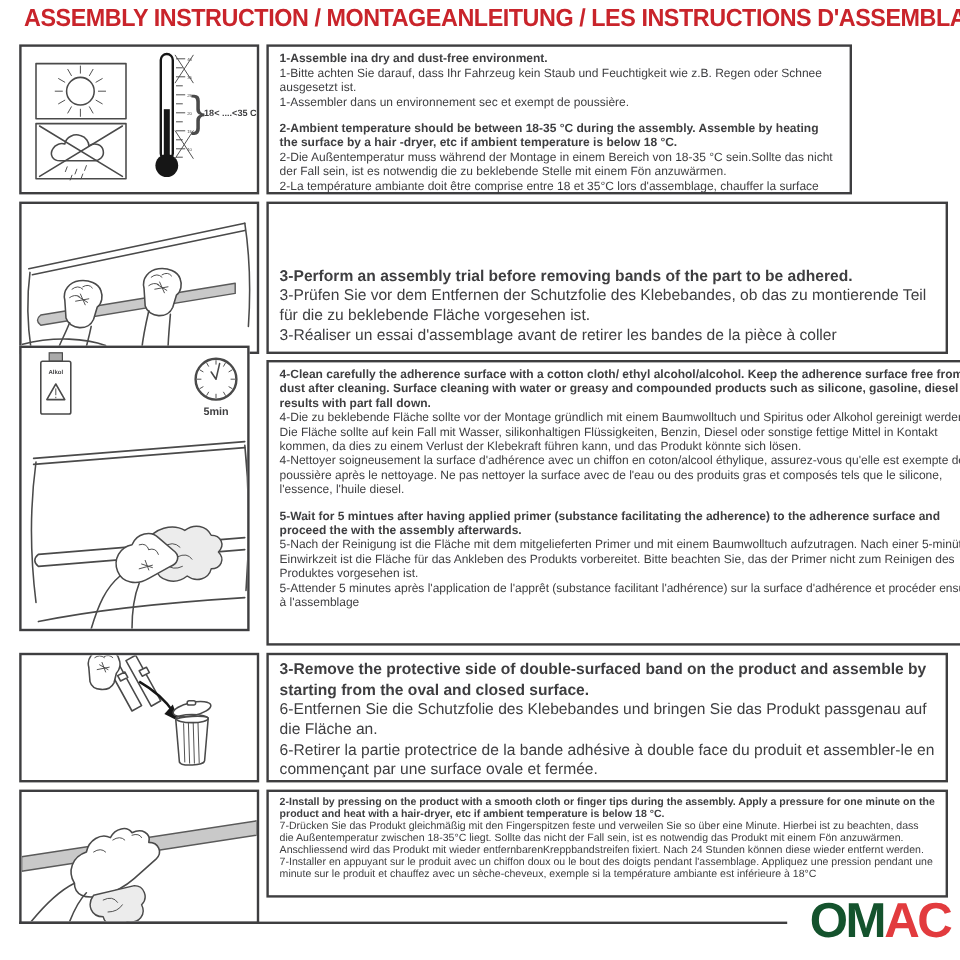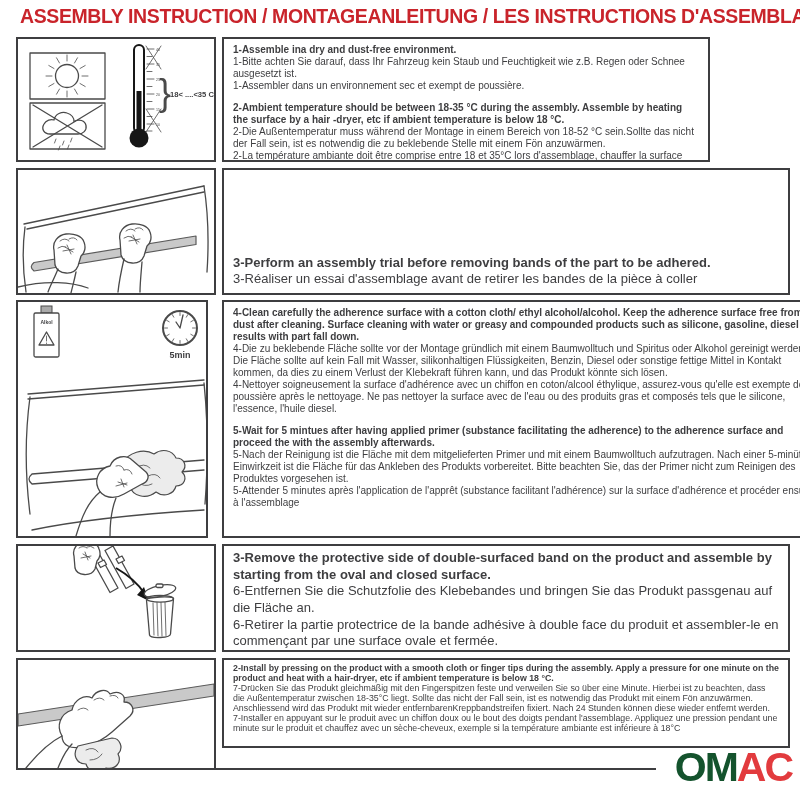--- a/index.html
+++ b/index.html
@@ -73,21 +73,21 @@
   </div>
 
   <div class="cell txtcell sm" style="left:222px;top:37px;width:488px;height:125px;">
     <div>
       <p class="en">1-Assemble ina dry and dust-free environment.</p>
       <p>1-Bitte achten Sie darauf, dass Ihr Fahrzeug kein Staub und Feuchtigkeit wie z.B. Regen oder Schnee ausgesetzt ist.</p>
       <p>1-Assembler dans un environnement sec et exempt de poussière.</p>
     </div>
     <div class="blockgap">
       <p class="en">2-Ambient temperature should be between 18-35 °C  during the assembly. Assemble by heating the surface by a hair -dryer, etc if ambient temperature is below 18 °C.</p>
-      <p>2-Die Außentemperatur muss während der Montage in einem Bereich von 18-52 °C  sein.Sollte das nicht der Fall sein, ist es notwendig die zu beklebende Stelle mit einem Fön anzuwärmen.</p>
+      <p>2-Die Außentemperatur muss während der Montage in einem Bereich von 18-35 °C  sein.Sollte das nicht der Fall sein, ist es notwendig die zu beklebende Stelle mit einem Fön anzuwärmen.</p>
       <p>2-La température ambiante doit être comprise entre 18 et 35°C lors d'assemblage, chauffer la surface avec un sèche-cheveux par exemple si celle-ci est inférieure à 18°C.</p>
     </div>
   </div>
 
   <div class="cell" style="left:16px;top:168px;width:200px;height:127px;">
     <svg width="196" height="123" viewBox="0 0 196 123">
       <path class="ln" d="M6,54 L186,16"></path>
       <path class="ln" d="M9,59 L186,22"></path>
       <path class="ln" d="M186,16 C190,42 191,72 189,102"></path>
       <path class="ln" d="M7,57 C4,80 5,102 8,122"></path>
@@ -108,25 +108,26 @@
           <path class="thin" d="M15,15 l8,5 M17,13 l4,9 M13,19 l11,-2"></path>
           <path class="ln" d="M8,37 C5,50 3,60 2,70 M26,40 C25,52 24,62 24,70"></path>
         </g>
       </g>
     </svg>
   </div>
 
   <div class="cell txtcell lg vcenter" style="left:222px;top:168px;width:568px;height:127px;">
     <div>
       <p class="en">3-Perform an assembly trial before removing bands of the part to be adhered.</p>
+      <p>3-Prüfen Sie vor dem Entfernen der Schutzfolie des Klebebandes, ob das zu montierende Teil für die zu beklebende Fläche vorgesehen ist.</p>
       <p>3-Réaliser un essai d'assemblage avant de retirer les bandes de la pièce à coller</p>
     </div>
   </div>
 
-  <div class="cell" style="left:16px;top:300px;width:192px;height:238px;">
+  <div class="cell" style="left:16px;top:288px;width:192px;height:238px;">
     <svg width="196" height="234" viewBox="0 0 196 234">
       <g>
         <rect x="23" y="4" width="11" height="7" fill="#aaa" stroke="#4a4a4a" stroke-width="1"></rect>
         <rect x="16" y="11" width="25" height="44" rx="1.5" class="fillw"></rect>
         <text x="28.5" y="22" font-size="5" font-weight="700" text-anchor="middle" fill="#3e3e40">Alkol</text>
         <path class="ln" d="M28.5,30 L36,43 L21,43 Z"></path>
         <path class="thin" d="M28.5,34 v5 M28.5,41 v0.5"></path>
       </g>
       <g>
         <circle cx="162" cy="26" r="17" fill="#fff" stroke="#4a4a4a" stroke-width="2"></circle>

